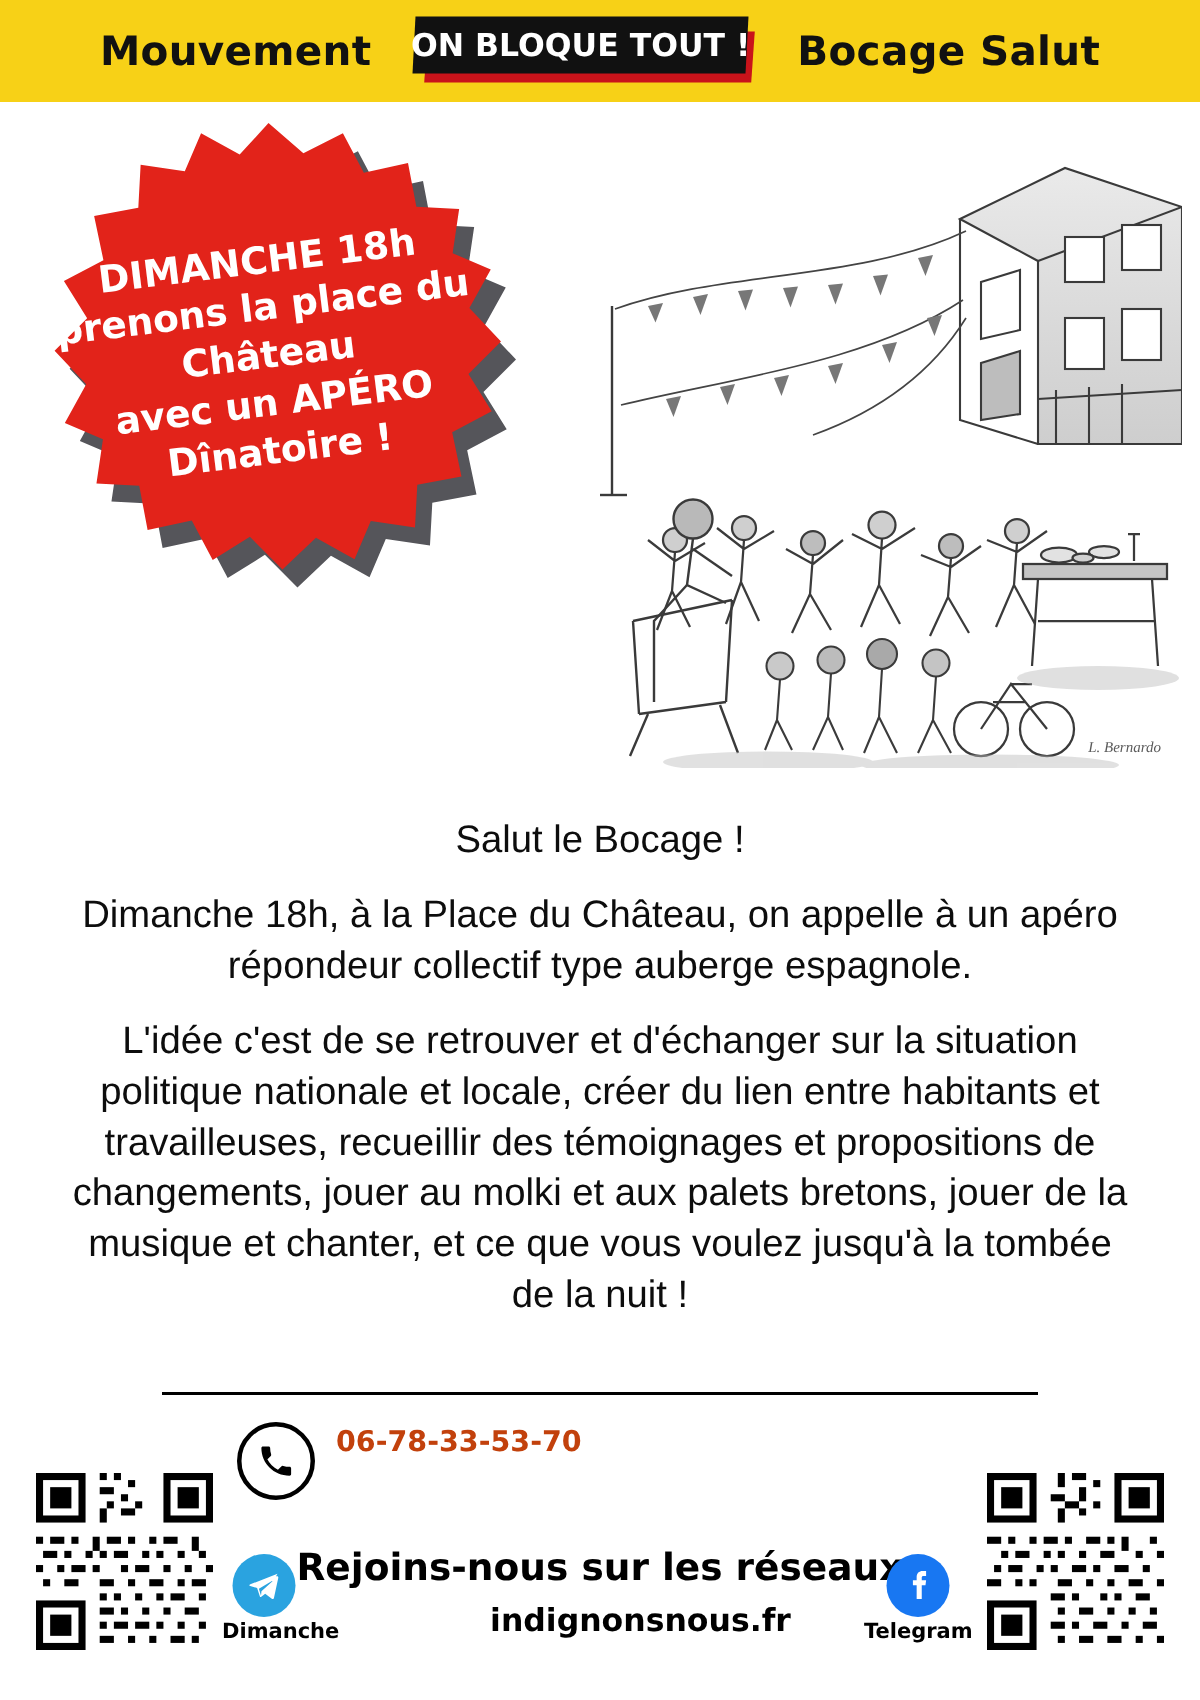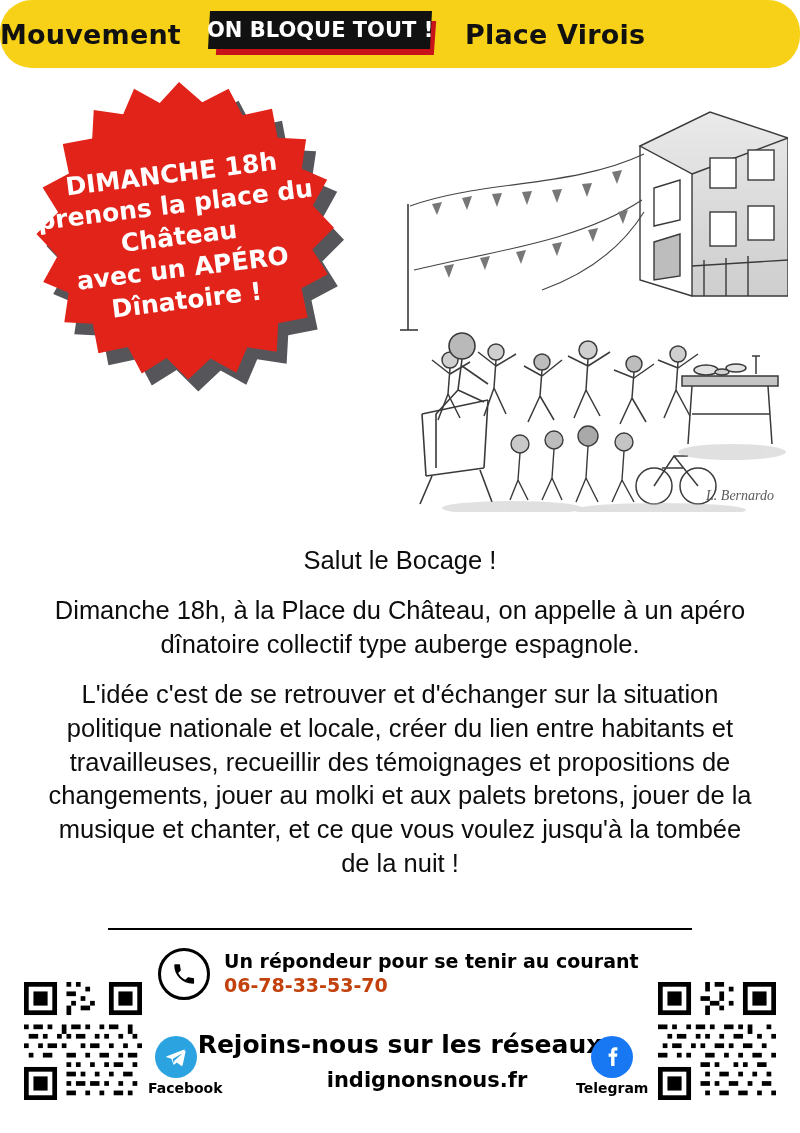--- a/index.html
+++ b/index.html
@@ -17,23 +17,23 @@
   }
 
   
   .header-banner {
     position: relative;
     width: 800px;
     height: 68px;
     background: #F7D117;
     display: flex;
     align-items: center;
+    justify-content: center;
     gap: 28px;
     box-sizing: border-box;
-    border-radius: 32px;
   }
   .header-word {
     font-family: "DejaVu Sans", sans-serif;
     font-weight: bold;
     font-size: 27px;
     letter-spacing: 0.2px;
     color: #111111;
     white-space: nowrap;
   }
   .slogan-wrap {
@@ -132,21 +132,21 @@
     top: 84px;
     width: 396px;
     height: 428px;
   }
   .illustration svg { display: block; }
   .artist-sig {
     position: absolute;
     right: 14px;
     bottom: 8px;
     font-family: "Liberation Serif", serif;
-    font-size: 14px;
+    font-size: 10px;
     color: #5a5a5a;
     font-style: italic;
   }
 
   
   .body-text {
     position: absolute;
     left: 28px;
     top: 528px;
     width: 744px;
@@ -282,21 +282,21 @@
 <div class="header-banner">
   <div class="header-word">Mouvement</div>
 
   <div class="slogan-wrap">
     <div class="slogan-shadow"></div>
     <div class="slogan-box">
       <span class="slogan-text">ON BLOQUE TOUT !</span>
     </div>
   </div>
 
-  <div class="header-word">Place Virois</div>
+  <div class="header-word">Bocage Salut</div>
 </div>
 
 <div class="burst-area">
   <div class="burst-shadow"></div>
   <div class="burst"></div>
   <div class="burst-text">
     <div class="burst-line">DIMANCHE 18h</div>
     <div class="burst-line">prenons la place du</div>
     <div class="burst-line">Château</div>
     <div class="burst-line">avec un APÉRO</div>
@@ -413,34 +413,33 @@
       <ellipse cx="120" cy="424" rx="70" ry="7"></ellipse>
       <ellipse cx="268" cy="426" rx="86" ry="7"></ellipse>
       <ellipse cx="340" cy="368" rx="54" ry="8"></ellipse>
     </g>
   </svg>
   <div class="artist-sig">L. Bernardo</div>
 </div>
 
 <div class="body-text">
   <p>Salut le Bocage !</p>
-  <p>Dimanche 18h, à la Place du Château, on appelle à un apéro dînatoire collectif type auberge espagnole.</p>
+  <p>Dimanche 18h, à la Place du Château, on appelle à un apéro répondeur collectif type auberge espagnole.</p>
   <p>L'idée c'est de se retrouver et d'échanger sur la situation politique nationale et locale, créer du lien entre habitants et travailleuses, recueillir des témoignages et propositions de changements, jouer au molki et aux palets bretons, jouer de la musique et chanter, et ce que vous voulez jusqu'à la tombée de la nuit !</p>
 </div>
 
 <div class="divider"></div>
 
 <div class="phone-row">
   <div class="phone-icon">
     <svg width="26" height="26" viewBox="0 0 24 24" fill="#000">
       <path d="M6.6 10.8c1.4 2.8 3.8 5.2 6.6 6.6l2.2-2.2c.3-.3.7-.4 1.1-.2 1.2.4 2.5.6 3.8.6.6 0 1 .4 1 1V20c0 .6-.4 1-1 1C10.6 21 3 13.4 3 4c0-.6.4-1 1-1h3.4c.6 0 1 .4 1 1 0 1.3.2 2.6.6 3.8.1.4 0 .8-.2 1.1l-2.2 2.1z"></path>
     </svg>
   </div>
   <div class="phone-texts">
-    <div class="answering-title">Un répondeur pour se tenir au courant</div>
     <div class="phone-number">06-78-33-53-70</div>
   </div>
 </div>
 
 <div class="social-title">Rejoins-nous sur les réseaux</div>
 <div class="website">indignonsnous.fr</div>
 
 <svg class="qr qr-left" viewBox="0 0 25 25">
   <rect width="25" height="25" fill="#fff"></rect>
   <g fill="#000">
@@ -597,21 +596,21 @@
       <rect x="24" y="23" width="1" height="1"></rect>
   </g>
 </svg>
 
 <div class="telegram-wrap">
   <div class="social-badge tg-badge">
     <svg width="24" height="24" viewBox="0 0 24 24" fill="#ffffff">
       <path d="M21 4.2 2.9 11.2c-.9.3-.9.9-.1 1.1l4.6 1.4 1.8 5.4c.2.6.4.8 1 .4l2.6-2 4.4 3.3c.8.4 1.3.2 1.5-.8l2.8-13c.2-1-.4-1.5-1.5-1.1zM8.6 14.1 17 9.1c.4-.2.8-.1.5.2l-7.2 6.5-.3 3z"></path>
     </svg>
   </div>
-  <div class="social-caption">Facebook</div>
+  <div class="social-caption">Dimanche</div>
 </div>
 
 <div class="facebook-wrap">
   <div class="social-badge fb-badge">
     <svg width="24" height="24" viewBox="0 0 24 24" fill="#ffffff">
       <path d="M14.5 8.5V6.8c0-.8.2-1.2 1.4-1.2h1.5V2.4c-.3 0-1.2-.1-2.3-.1-2.4 0-4 1.4-4 4.1v2.1H8.6v3.3h2.5V21h3.4v-9.2h2.5l.4-3.3z"></path>
     </svg>
   </div>
   <div class="social-caption">Telegram</div>
 </div>

